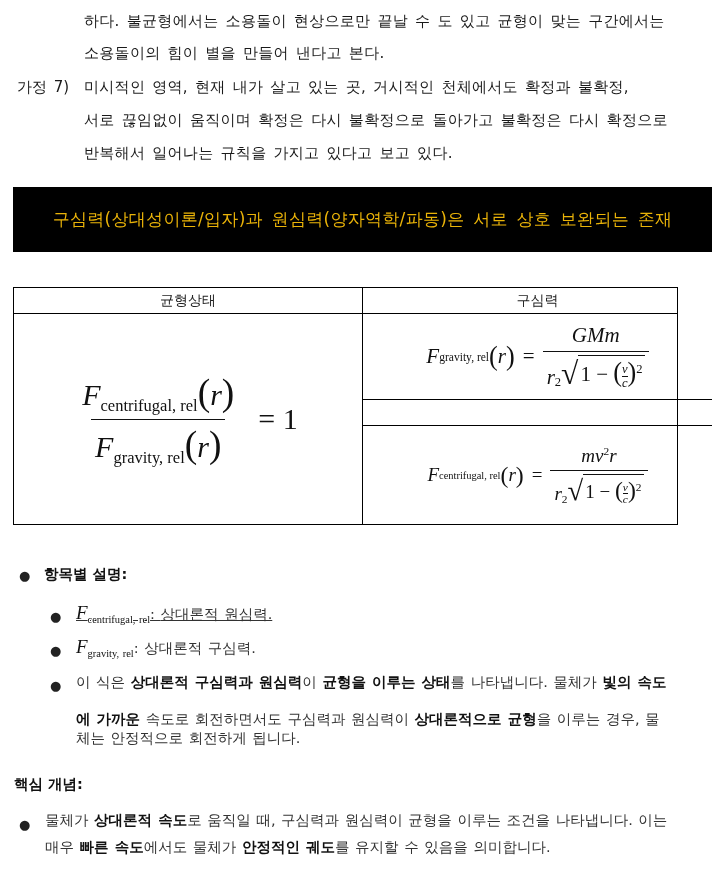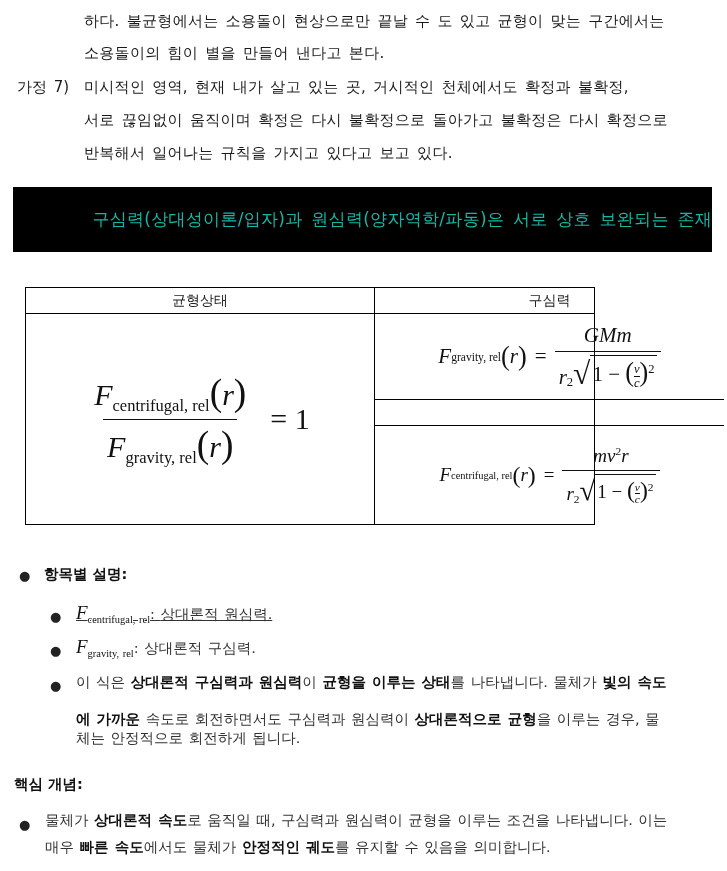--- a/index.html
+++ b/index.html
@@ -7,24 +7,24 @@
     width: 727px; height: 871px; background: #ffffff; position: relative; overflow: hidden;
     font-family: "DejaVu Sans", sans-serif; color: #111;
   }
   .para-line {
     position: absolute; font-size: 15px; letter-spacing: 0.3px; color: #1a1a1a; white-space: nowrap;
     word-spacing: 2px;
   }
   .label { position: absolute; font-size: 15px; color: #1a1a1a; white-space: nowrap; word-spacing: 2px; }
   .banner {
     position: absolute; left: 13px; top: 187px; width: 699px; height: 65px; background: #000;
-    color: #14b8a6; display: flex; align-items: center; justify-content: flex-end;
+    color: #eab308; display: flex; align-items: center; justify-content: center;
     font-size: 17px; letter-spacing: 0.3px; word-spacing: 3px;
   }
-  .tbl { position: absolute; left: 25px; top: 287px; width: 570px; height: 238px; border: 1px solid #000; box-sizing: border-box; }
+  .tbl { position: absolute; left: 13px; top: 287px; width: 665px; height: 238px; border: 1px solid #000; box-sizing: border-box; }
   .cell { position: absolute; box-sizing: border-box; }
   .vline { position: absolute; left: 348px; top: 0; width: 1px; height: 100%; background: #000; }
   .hline { position: absolute; height: 1px; background: #000; }
   .hdr { display: flex; align-items: center; justify-content: center; font-size: 14px; color: #222; }
   .math { font-family: "Liberation Serif", "DejaVu Serif", serif; font-style: italic; color: #111; }
   .rm { font-style: normal; }
   .frac { display: inline-flex; flex-direction: column; align-items: center; vertical-align: middle; }
   .frac .num { padding: 0 4px 3px; }
   .frac .den { padding: 3px 4px 0; border-top: 1.5px solid #111; }
   sub.s { font-style: normal; font-size: 0.55em; vertical-align: -0.35em; }

